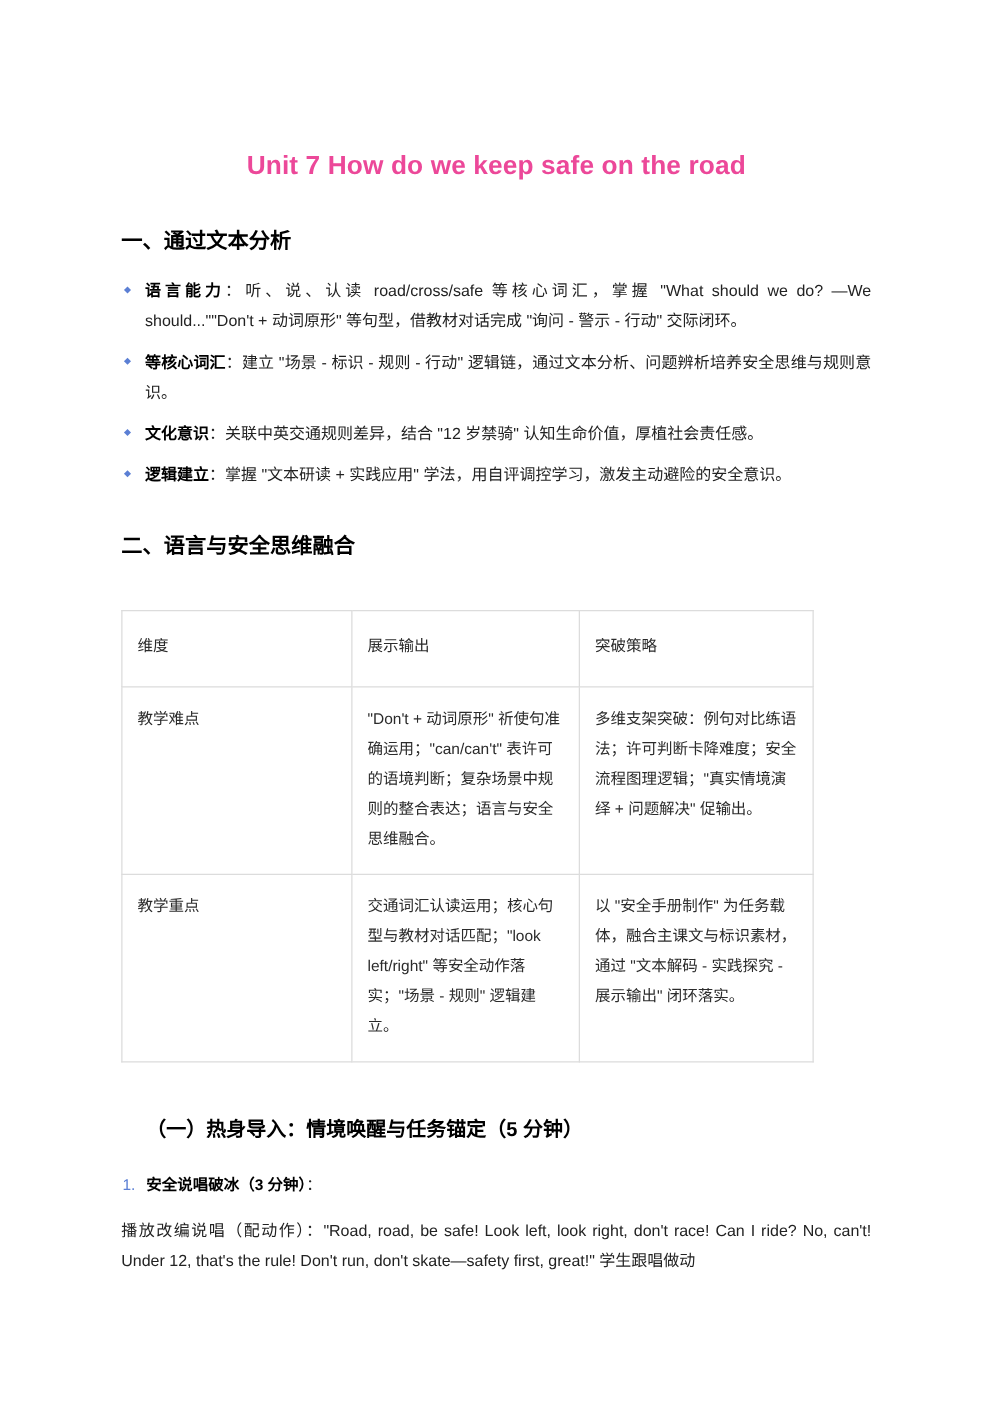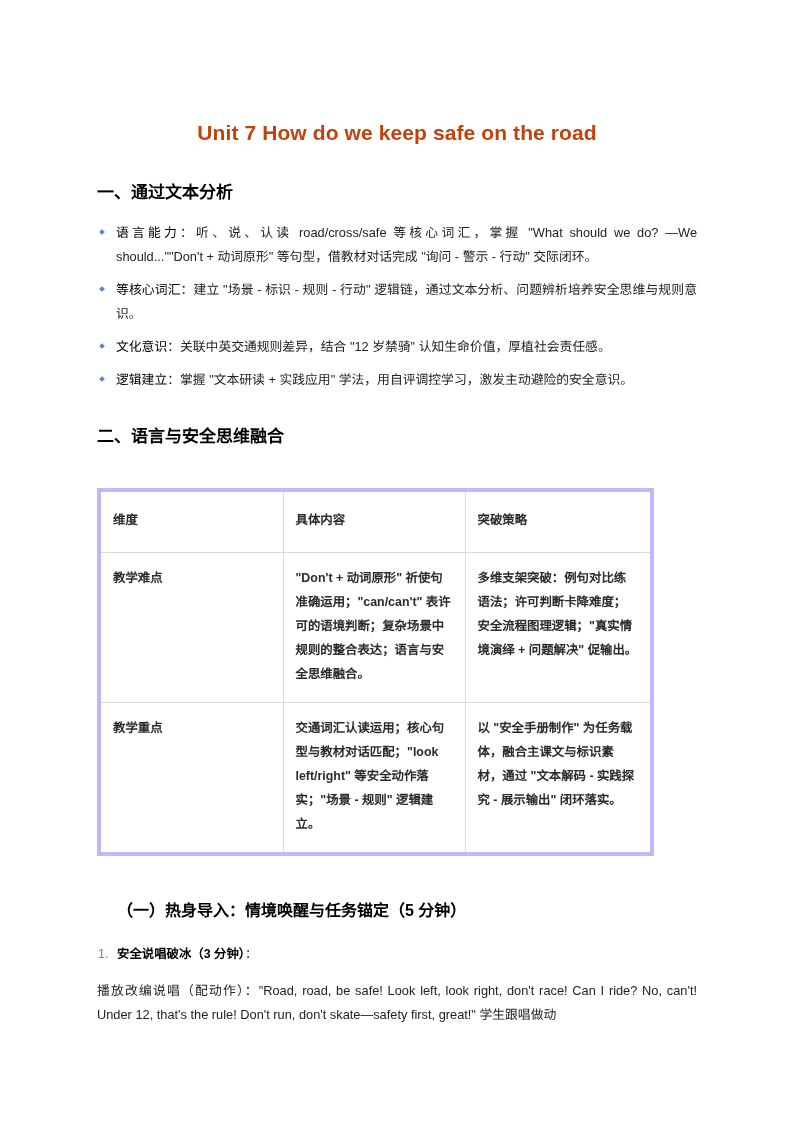--- a/index.html
+++ b/index.html
@@ -26,21 +26,21 @@
 
   
   .doc-title {
     margin: 0;
     padding-top: 118px;
     font-size: 21px;
     line-height: 30px;
     font-weight: bold;
     text-align: center;
     letter-spacing: 0.1px;
-    color: #c2410c;
+    color: #ec4899;
   }
 
   
   .h2 {
     margin: 0;
     padding-top: 32px;
     padding-bottom: 4px;
     font-size: 17px;
     line-height: 26px;
     font-weight: bold;
@@ -76,33 +76,32 @@
   .bullets > li .marker {
     position: absolute;
     left: 3px;
     top: 9px;
     width: 4px;
     height: 4px;
     background: #5b7fd4;
     transform: rotate(45deg);
   }
   .bullets .lbl {
-    font-weight: normal;
+    font-weight: bold;
     color: #000000;
     margin-top: 40px;
   }
 
   
   .tbl-wrap { padding-top: 34px; }
   table.grid {
     border-collapse: collapse;
     width: 553px;
     table-layout: fixed;
-    border: 4px solid #c4b5fd;
-    font-weight: bold;
+    border: 1px solid #c4b5fd;
   }
   table.grid col.c1 { width: 184px; }
   table.grid col.c2 { width: 182px; }
   table.grid col.c3 { width: 187px; }
   table.grid td {
     border: 1px solid #dcdcdc;
     vertical-align: top;
     padding: 13px 12px 16px 12px;
     font-size: 12.4px;
     line-height: 24px;
@@ -179,21 +178,21 @@
   <div class="tbl-wrap">
     <table class="grid">
       <colgroup>
           <col class="c1">
           <col class="c2">
           <col class="c3">
         </colgroup>
       <tbody>
         <tr class="head">
           <td>维度</td>
-          <td>具体内容</td>
+          <td>展示输出</td>
           <td>突破策略</td>
         </tr>
         <tr>
           <td>教学难点</td>
           <td>"Don't + 动词原形" 祈使句准确运用；"can/can't" 表许可的语境判断；复杂场景中规则的整合表达；语言与安全思维融合。</td>
           <td>多维支架突破：例句对比练语法；许可判断卡降难度；安全流程图理逻辑；"真实情境演绎 + 问题解决" 促输出。</td>
         </tr>
         <tr>
           <td>教学重点</td>
           <td>交通词汇认读运用；核心句型与教材对话匹配；"look left/right" 等安全动作落实；"场景 - 规则" 逻辑建立。</td>

